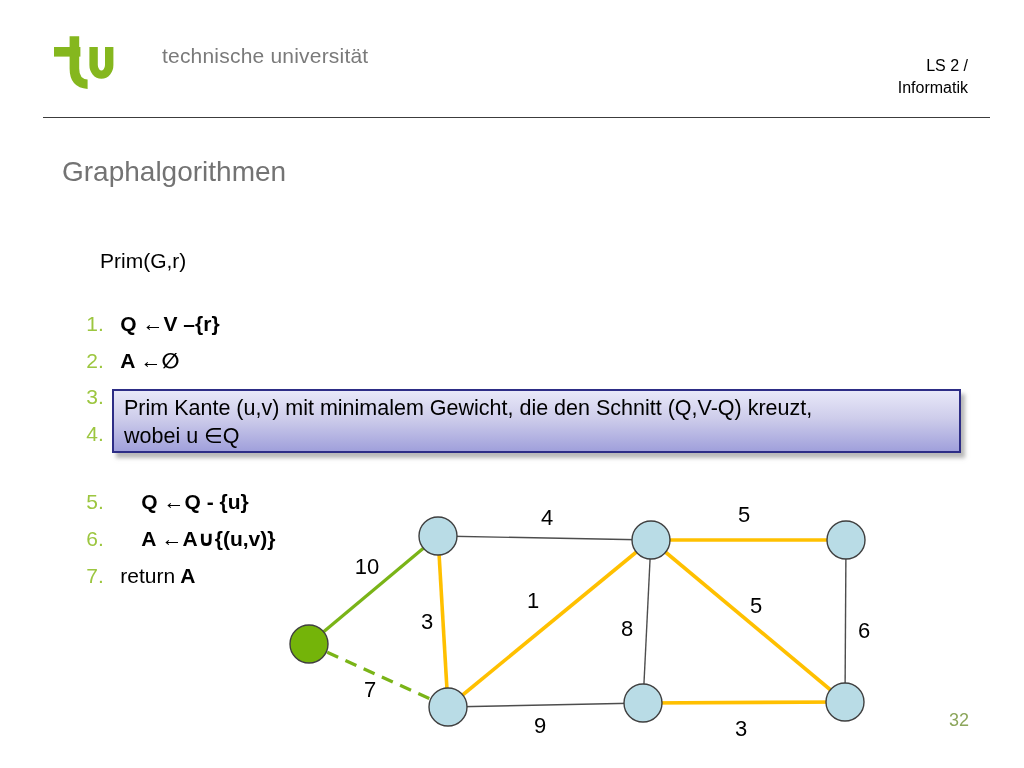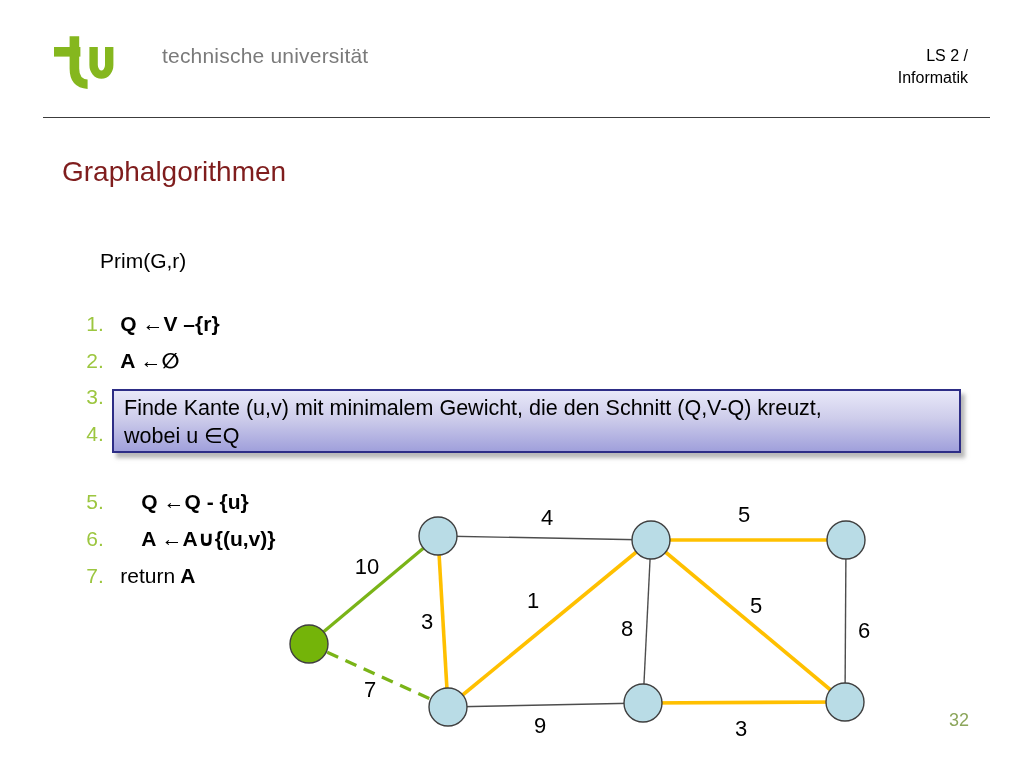--- a/index.html
+++ b/index.html
@@ -7,25 +7,25 @@
     position:relative;width:1024px;height:768px;background:#ffffff;
     font-family:"Liberation Sans","DejaVu Sans",sans-serif;color:#000;overflow:hidden;
   }
   
   .logo-mark{position:absolute;left:54px;top:32px;}
   .logo-mark svg{display:block;}
   .logo-mark path,.logo-mark rect{fill:var(--logo-green);}
   .logo-mark .ustroke{fill:none;stroke:var(--logo-green);stroke-width:14;}
   .wordmark{position:absolute;left:122px;top:42px;font-size:21px;line-height:28px;
     color:var(--wordmark-gray);letter-spacing:.2px;margin-left:40px;}
-  .header-right{position:absolute;right:56px;top:45px;text-align:right;
+  .header-right{position:absolute;right:56px;top:55px;text-align:right;
     font-size:16px;line-height:22px;color:#000;}
   .divider{position:absolute;left:43px;top:117px;width:947px;height:1px;background:#3c3c3c;}
   
-  .title{position:absolute;left:62px;top:156px;font-size:28px;color:#7f1d1d;}
+  .title{position:absolute;left:62px;top:156px;font-size:28px;color:#737373;}
   
   .sig{position:absolute;left:63px;top:249px;font-size:21px;margin-left:37px;}
   .codeline{position:absolute;left:63px;font-size:21px;white-space:pre;}
   .codeline .num{display:inline-block;width:34px;color:var(--list-number-green);}
   .codeline .seg{color:#000;font-weight:bold;}
   .codeline .b{font-weight:normal;}
   .codeline.indent .seg1{margin-left:21px;}
   
   .callout{
     position:absolute;left:112px;top:389px;width:849px;height:64px;box-sizing:border-box;
@@ -81,21 +81,21 @@
     <span class="num">5.</span><span class="seg seg1 b"></span><span class="seg">Q ←Q - {u}</span>
   </div>
   <div class="codeline indent" style="top:503px">
     <span class="num">6.</span><span class="seg seg1 b"></span><span class="seg">A ←A∪{(u,v)}</span>
   </div>
   <div class="codeline" style="top:540px">
     <span class="num">7.</span><span class="seg seg1 b">return</span><span class="seg"> A</span>
   </div>
 
   <div class="callout">
-    <div>Finde Kante (u,v) mit minimalem Gewicht, die den Schnitt (Q,V-Q) kreuzt,</div>
+    <div>Prim Kante (u,v) mit minimalem Gewicht, die den Schnitt (Q,V-Q) kreuzt,</div>
     <div>wobei u ∈Q</div>
   </div>
 
   <svg id="graph-svg" width="620" height="288" viewBox="0 0 620 288">
       <line x1="158" y1="56" x2="371" y2="60" stroke="#4D4D4D" stroke-width="1.4"></line>
       <line x1="371" y1="60" x2="363" y2="223" stroke="#4D4D4D" stroke-width="1.4"></line>
       <line x1="566" y1="60" x2="565" y2="222" stroke="#4D4D4D" stroke-width="1.4"></line>
       <line x1="168" y1="227" x2="363" y2="223" stroke="#4D4D4D" stroke-width="1.4"></line>
       <line x1="29" y1="164" x2="158" y2="56" stroke="#7AB417" stroke-width="3.2"></line>
       <line x1="29" y1="164" x2="168" y2="227" stroke="#7AB417" stroke-width="3.2" stroke-dasharray="12,8"></line>

